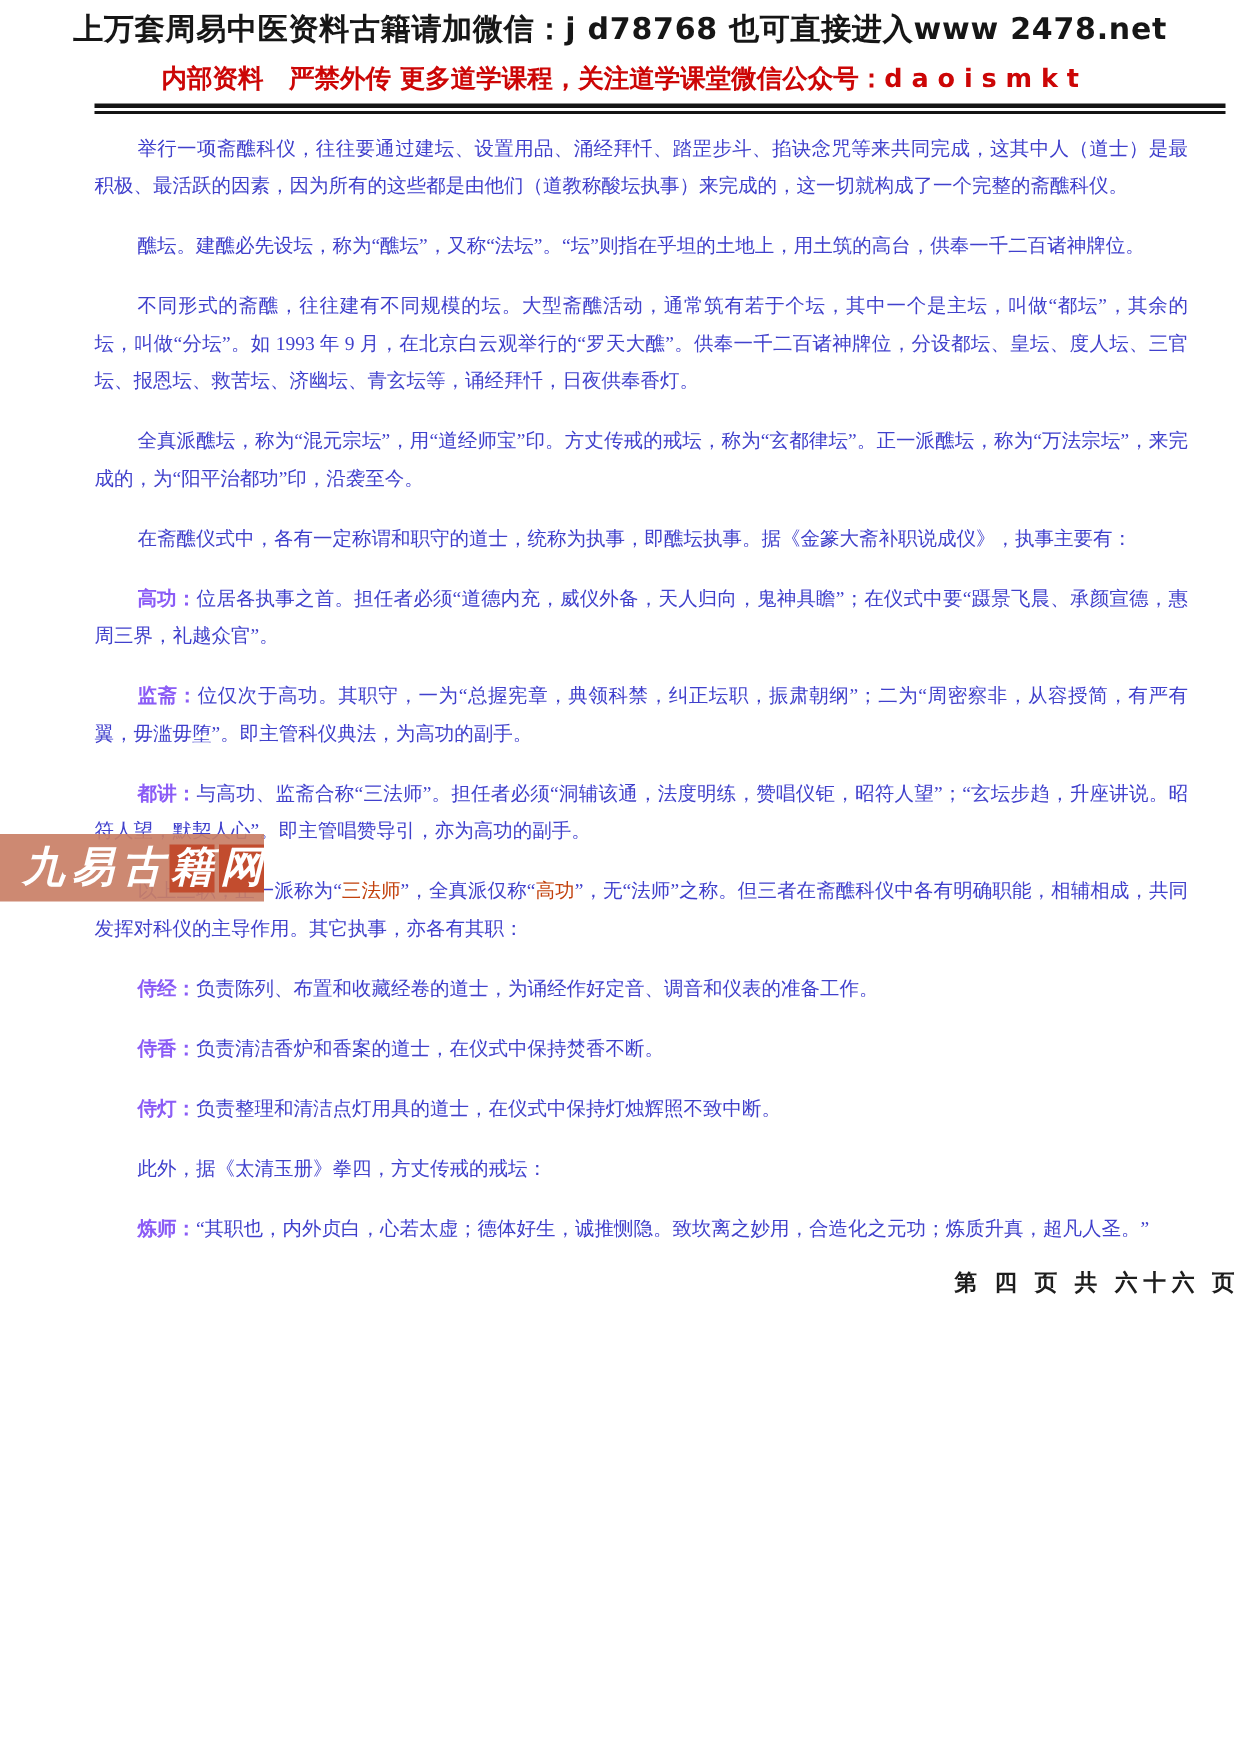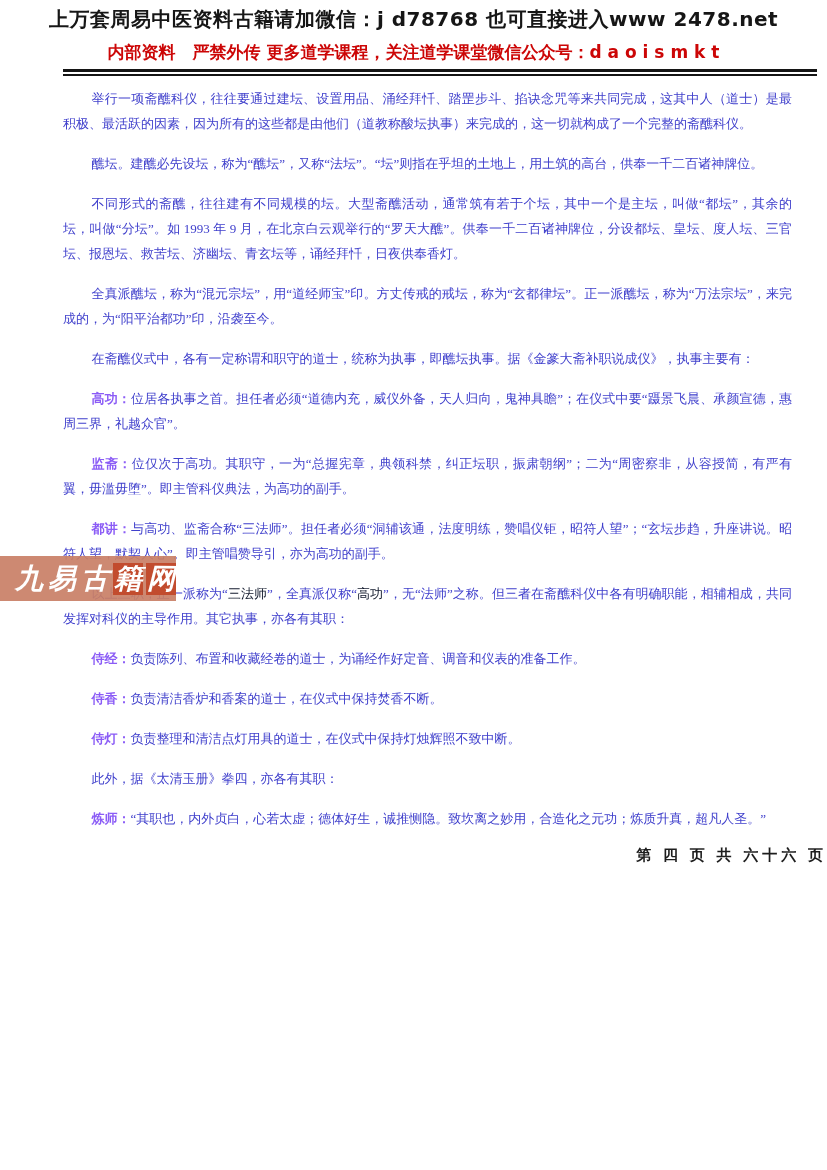--- a/index.html
+++ b/index.html
@@ -42,21 +42,21 @@
     line-height:25px;
     color:#4040cc;
     text-align:justify;
   }
   .para{
     margin:0 0 15px 0;
     text-indent:2.2em;
   }
   .seg-body{ color:#4040cc; }
   .seg-label{ color:#8b5cf6; font-weight:700; }
-  .seg-red{ color:#0f172a; }
+  .seg-red{ color:#c2410c; }
   .footer{
     margin-top:13px;
     text-align:right;
     font-weight:700;
     font-size:15px;
     color:#1d1d1d;
     letter-spacing:4px;
   }
   .watermark{
     position:absolute;
@@ -101,21 +101,21 @@
       <p class="para"><span class="seg-body">不同形式的斋醮，往往建有不同规模的坛。大型斋醮活动，通常筑有若于个坛，其中一个是主坛，叫做“都坛”，其余的坛，叫做“分坛”。如 1993 年 9 月，在北京白云观举行的“罗天大醮”。供奉一千二百诸神牌位，分设都坛、皇坛、度人坛、三官坛、报恩坛、救苦坛、济幽坛、青玄坛等，诵经拜忏，日夜供奉香灯。</span></p>
       <p class="para"><span class="seg-body">全真派醮坛，称为“混元宗坛”，用“道经师宝”印。方丈传戒的戒坛，称为“玄都律坛”。正一派醮坛，称为“万法宗坛”，来完成的，为“阳平治都功”印，沿袭至今。</span></p>
       <p class="para"><span class="seg-body">在斋醮仪式中，各有一定称谓和职守的道士，统称为执事，即醮坛执事。据《金篆大斋补职说成仪》，执事主要有：</span></p>
       <p class="para"><span class="seg-label">高功：</span><span class="seg-body">位居各执事之首。担任者必须“道德内充，威仪外备，天人归向，鬼神具瞻”；在仪式中要“蹑景飞晨、承颜宣德，惠周三界，礼越众官”。</span></p>
       <p class="para"><span class="seg-label">监斋：</span><span class="seg-body">位仅次于高功。其职守，一为“总握宪章，典领科禁，纠正坛职，振肃朝纲”；二为“周密察非，从容授简，有严有翼，毋滥毋堕”。即主管科仪典法，为高功的副手。</span></p>
       <p class="para"><span class="seg-label">都讲：</span><span class="seg-body">与高功、监斋合称“三法师”。担任者必须“洞辅该通，法度明练，赞唱仪钜，昭符人望”；“玄坛步趋，升座讲说。昭符人望，默契人心”。即主管唱赞导引，亦为高功的副手。</span></p>
       <p class="para"><span class="seg-body">以上三职，正一派称为“</span><span class="seg-red">三法师</span><span class="seg-body">”，全真派仅称“</span><span class="seg-red">高功</span><span class="seg-body">”，无“法师”之称。但三者在斋醮科仪中各有明确职能，相辅相成，共同发挥对科仪的主导作用。其它执事，亦各有其职：</span></p>
       <p class="para"><span class="seg-label">侍经：</span><span class="seg-body">负责陈列、布置和收藏经卷的道士，为诵经作好定音、调音和仪表的准备工作。</span></p>
       <p class="para"><span class="seg-label">侍香：</span><span class="seg-body">负责清洁香炉和香案的道士，在仪式中保持焚香不断。</span></p>
       <p class="para"><span class="seg-label">侍灯：</span><span class="seg-body">负责整理和清洁点灯用具的道士，在仪式中保持灯烛辉照不致中断。</span></p>
-      <p class="para"><span class="seg-body">此外，据《太清玉册》拳四，亦各有其职：</span></p>
+      <p class="para"><span class="seg-body">此外，据《太清玉册》拳四，方丈传戒的戒坛：</span></p>
       <p class="para"><span class="seg-label">炼师：</span><span class="seg-body">“其职也，内外贞白，心若太虚；德体好生，诚推恻隐。致坎离之妙用，合造化之元功；炼质升真，超凡人圣。”</span></p>
     </div>
 
   <div class="footer">第 四 页 共 六十六 页</div>
 
   <div class="watermark">
       <span class="wm-char">九</span>
       <span class="wm-char">易</span>
       <span class="wm-char">古</span>
       <span class="wm-char block">籍</span>

